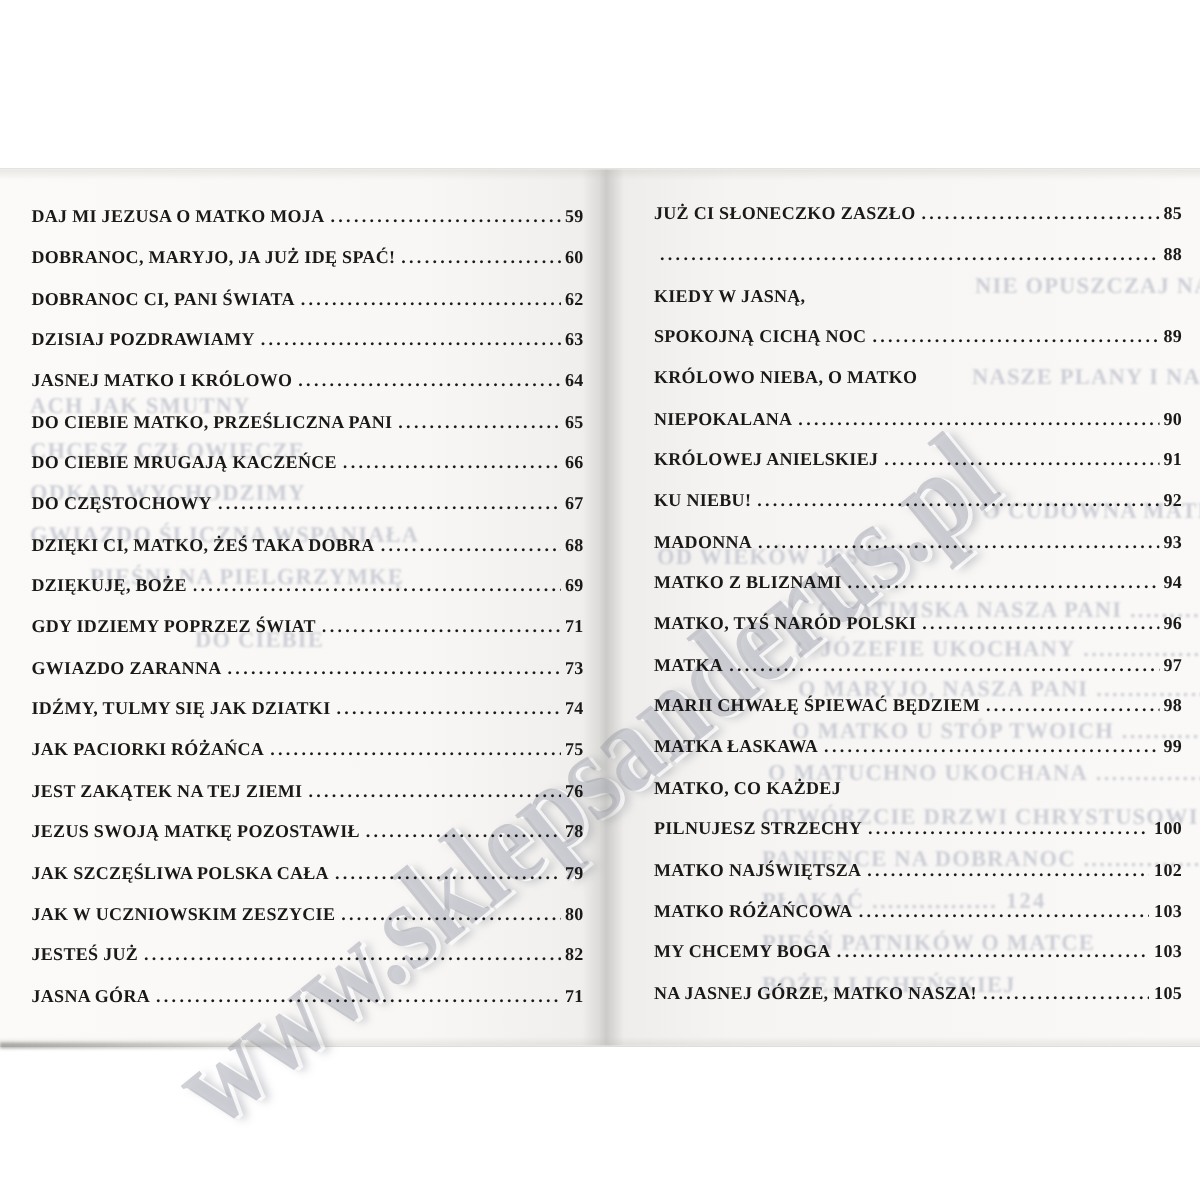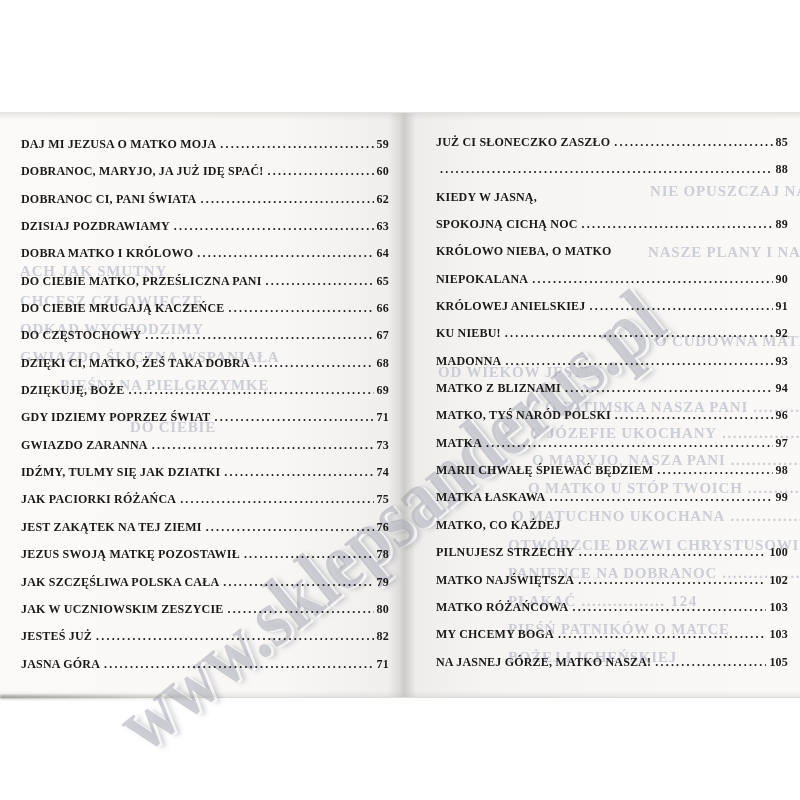--- a/index.html
+++ b/index.html
@@ -70,21 +70,21 @@
             <span class="toc-title">DOBRANOC CI, PANI ŚWIATA</span>
             <span class="toc-dots"></span>
             <span class="toc-page">62</span>
           </div>
           <div class="toc-row">
             <span class="toc-title">DZISIAJ POZDRAWIAMY</span>
             <span class="toc-dots"></span>
             <span class="toc-page">63</span>
           </div>
           <div class="toc-row">
-            <span class="toc-title">DOBRA MATKO I KRÓLOWO</span>
+            <span class="toc-title">JASNEJ MATKO I KRÓLOWO</span>
             <span class="toc-dots"></span>
             <span class="toc-page">64</span>
           </div>
           <div class="toc-row">
             <span class="toc-title">DO CIEBIE MATKO, PRZEŚLICZNA PANI</span>
             <span class="toc-dots"></span>
             <span class="toc-page">65</span>
           </div>
           <div class="toc-row">
             <span class="toc-title">DO CIEBIE MRUGAJĄ KACZEŃCE</span>

